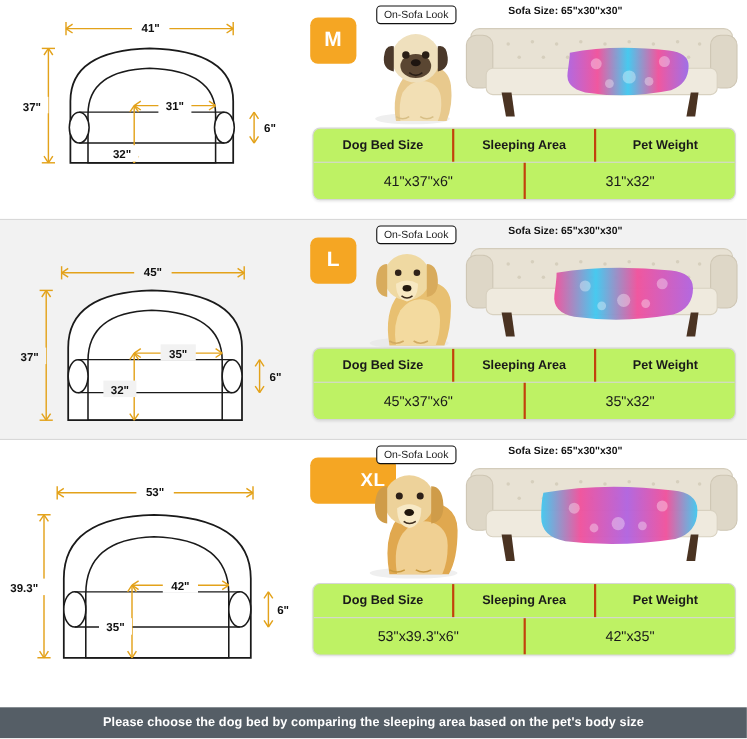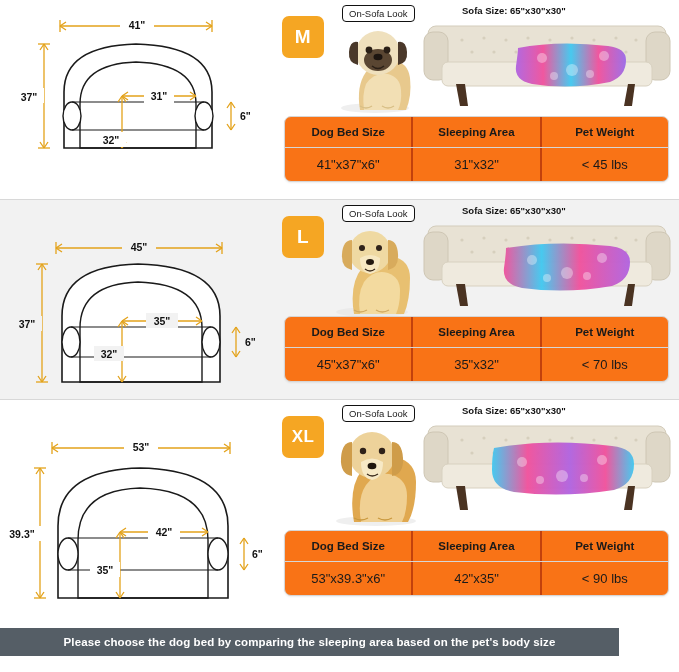--- a/index.html
+++ b/index.html
@@ -24,21 +24,21 @@
   .content{position:absolute;left:272px;top:0;width:407px;height:200px;}
 
   .size-badge{
     position:absolute;left:10px;top:16px;
     width:42px;height:42px;border-radius:7px;
     background:#f5a623;
     color:#fff;font-weight:bold;
     display:flex;align-items:center;justify-content:center;
     font-size:19px;letter-spacing:.5px;
   }
-  .size-badge.xl{font-size:17px;}
+  .size-badge.xl{font-size:17px;padding-left:36px;}
 
   .onsofa{
     position:absolute;left:70px;top:5px;
     border:1px solid #111;border-radius:4px;
     background:#fff;
     font-size:9.5px;font-weight:normal;
     padding:2px 6px;
     white-space:nowrap;
   }
   .sofasize{
@@ -49,41 +49,41 @@
 
   .photo{position:absolute;}
   .photo svg{display:block;}
 
   
   .spec{
     position:absolute;left:12px;top:116px;
     width:383px;
     border:1px solid #d6d6d6;
     border-radius:7px;
-    background:#f97316;
+    background:#bef264;
     box-shadow:0 1px 2px rgba(0,0,0,.07);
     overflow:hidden;
   }
   .spec .trow{display:flex;}
   .spec .trow.head{border-bottom:1px solid #d6d6d6;}
   .spec .cell{
     flex:1;
     text-align:center;
     font-size:11.5px;
     padding:9px 2px;
     box-sizing:border-box;
     color:#1a1a1a;
   }
   .spec .cell + .cell{border-left:2px solid #c2410c;}
   .spec .trow.head .cell{font-weight:bold;font-size:11.5px;}
   .spec .trow.body .cell{font-size:13px;}
 
   
   .footer{
-    position:absolute;left:0;bottom:16px;width:619px;height:28px;
+    position:absolute;left:0;bottom:1px;width:679px;height:28px;
     background:#555e66;color:#fff;
     display:flex;align-items:center;justify-content:center;
     font-size:11.5px;font-weight:bold;
     letter-spacing:.1px;
   }
 
   .dim-text{font-size:10.5px;fill:#111;font-family:"Liberation Sans",sans-serif;font-weight:bold;}
 </style>
 </head>
 <body>
@@ -220,21 +220,20 @@
 
       <div class="spec">
         <div class="trow head">
           <div class="cell">Dog Bed Size</div>
           <div class="cell">Sleeping Area</div>
           <div class="cell">Pet Weight</div>
         </div>
         <div class="trow body">
           <div class="cell">41"x37"x6"</div>
           <div class="cell">31"x32"</div>
-          <div class="cell">&lt; 45 lbs</div>
         </div>
       </div>
     </div>
     <div class="row-sep" style="top:199px;"></div>
   </div>
 
   <div class="row alt" style="position:absolute;top:200px;">
 
     <div class="diagram">
       <svg width="272" height="200" viewBox="0 0 272 200">
@@ -356,21 +355,20 @@
 
       <div class="spec">
         <div class="trow head">
           <div class="cell">Dog Bed Size</div>
           <div class="cell">Sleeping Area</div>
           <div class="cell">Pet Weight</div>
         </div>
         <div class="trow body">
           <div class="cell">45"x37"x6"</div>
           <div class="cell">35"x32"</div>
-          <div class="cell">&lt; 70 lbs</div>
         </div>
       </div>
     </div>
     <div class="row-sep" style="top:199px;"></div>
   </div>
 
   <div class="row" style="position:absolute;top:400px;height:244px;">
 
     <div class="diagram" style="height:244px;">
       <svg width="272" height="244" viewBox="0 0 272 244">
@@ -493,20 +491,19 @@
 
       <div class="spec" style="top:130px;">
         <div class="trow head">
           <div class="cell">Dog Bed Size</div>
           <div class="cell">Sleeping Area</div>
           <div class="cell">Pet Weight</div>
         </div>
         <div class="trow body">
           <div class="cell">53"x39.3"x6"</div>
           <div class="cell">42"x35"</div>
-          <div class="cell">&lt; 90 lbs</div>
         </div>
       </div>
     </div>
   </div>
 
   <div class="footer">Please choose the dog bed by comparing the sleeping area based on the pet's body size</div>
 </div>
 
 </body></html>

